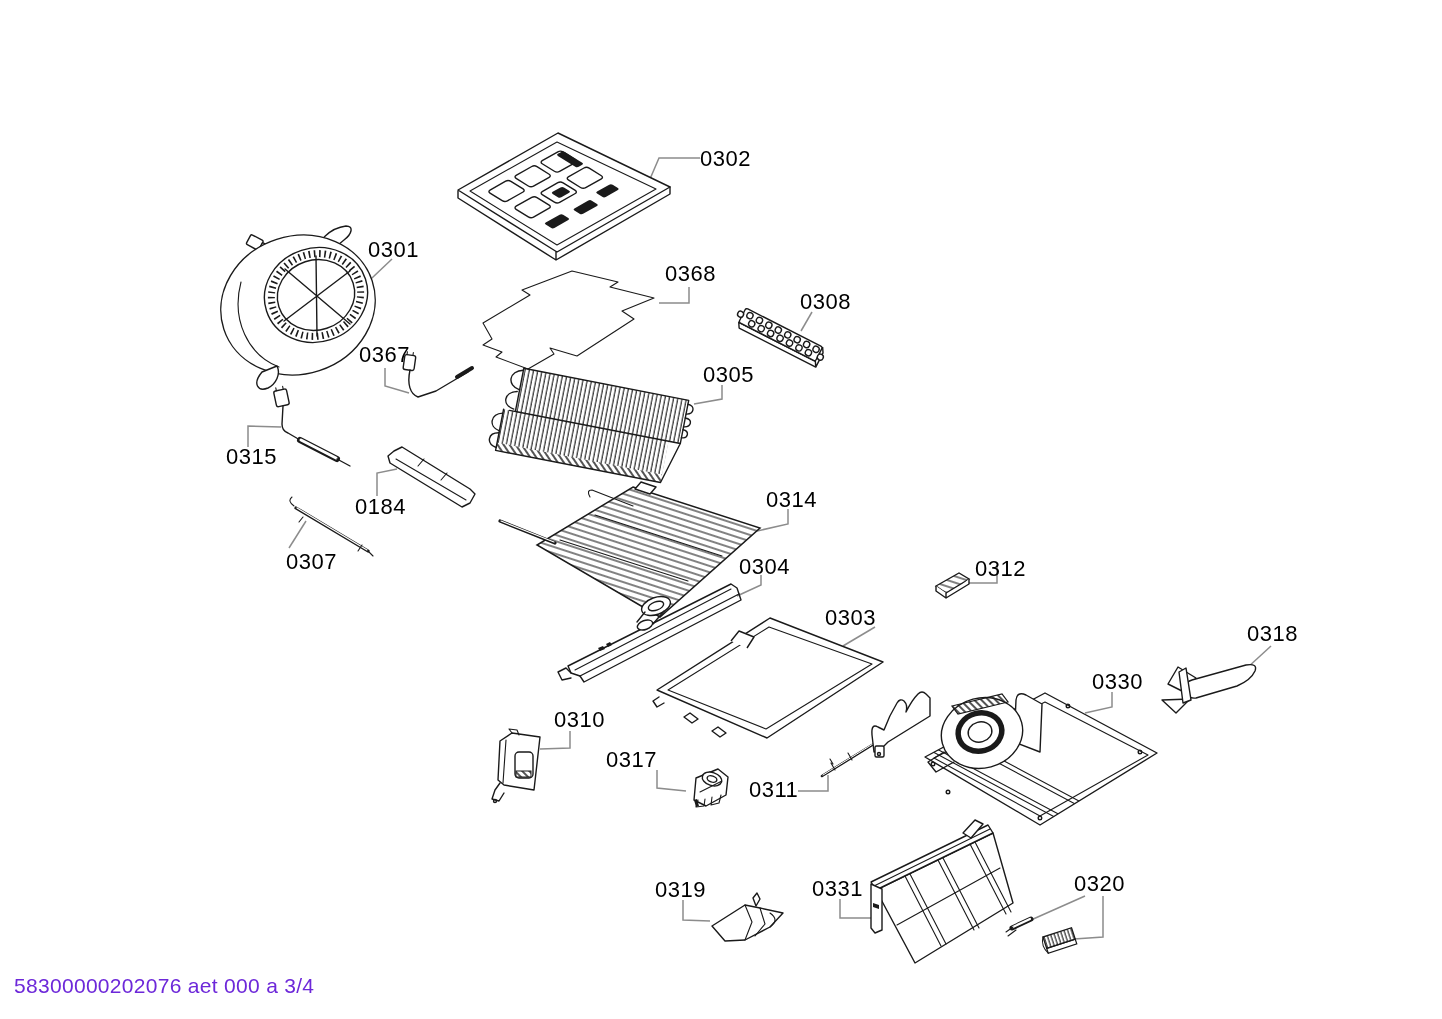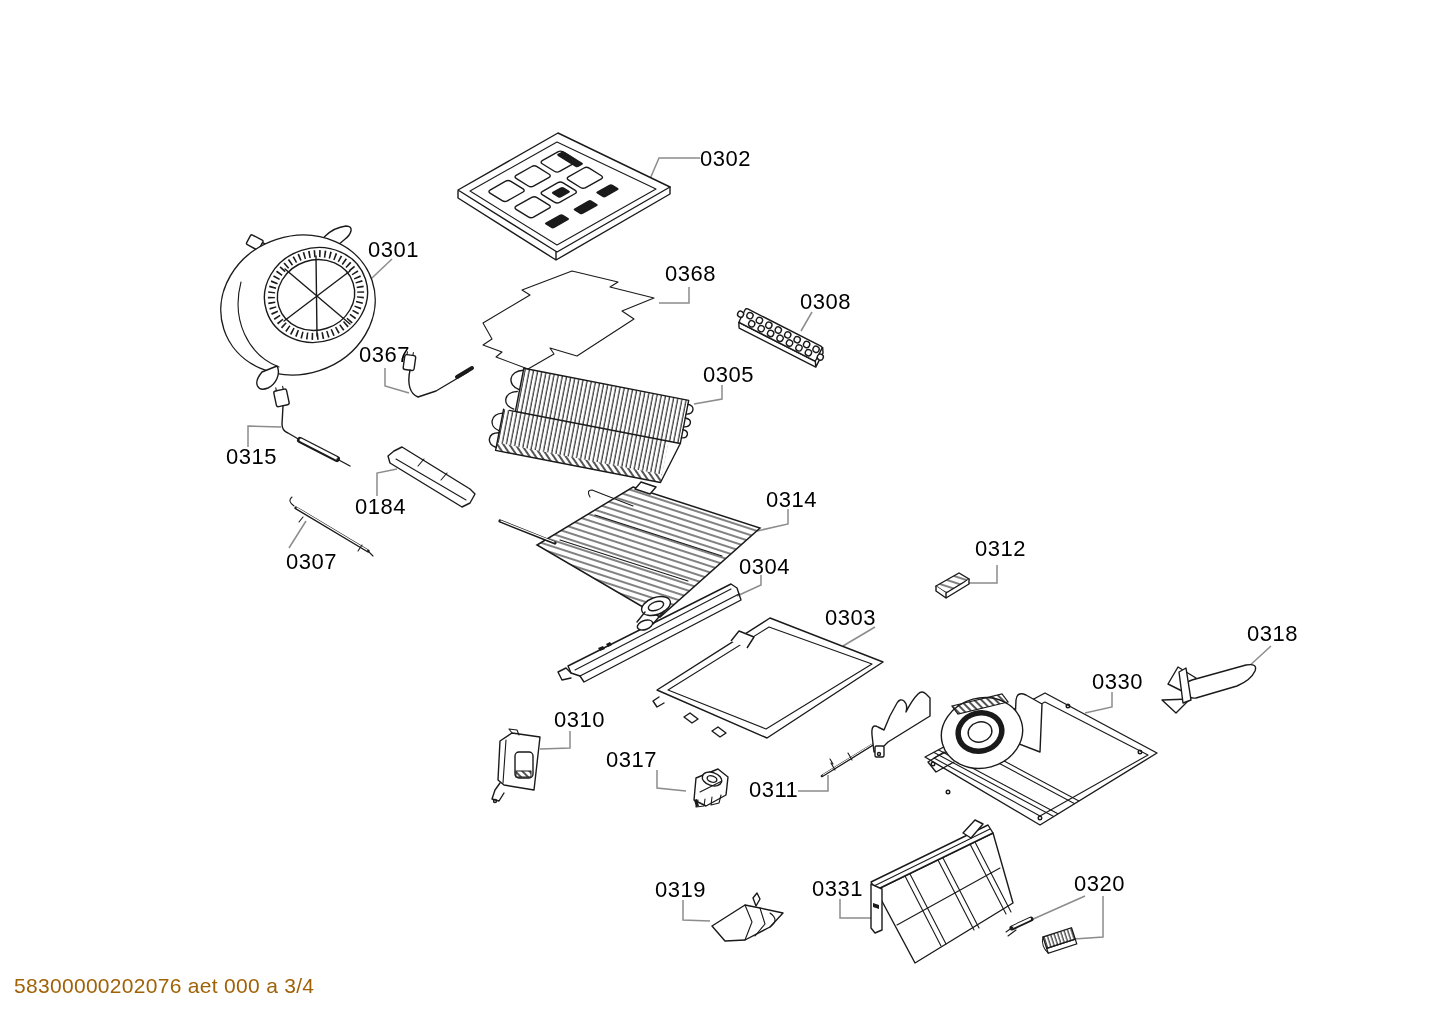--- a/index.html
+++ b/index.html
@@ -1,20 +1,20 @@
 <!DOCTYPE html>
 <html><head>
 <meta charset="utf-8">
 <style>
   html,body{margin:0;padding:0;background:#fff;}
   #stage{position:relative;width:1442px;height:1019px;background:#ffffff;overflow:hidden;
          font-family:"Liberation Sans", sans-serif;}
   #art{position:absolute;left:0;top:0;}
   .part-label{position:absolute;font-size:22px;color:#000;letter-spacing:0.5px;white-space:nowrap;}
-  .footer{position:absolute;left:14px;top:974px;font-size:21px;color:#a16207;letter-spacing:0.3px;}
+  .footer{position:absolute;left:14px;top:974px;font-size:21px;color:#6d28d9;letter-spacing:0.3px;}
   .ln{fill:none;stroke:#1a1a1a;stroke-width:1.4;stroke-linejoin:round;stroke-linecap:round;}
   .lnf{fill:#ffffff;stroke:#1a1a1a;stroke-width:1.4;stroke-linejoin:round;}
   .thin{stroke-width:1.1;}
   .leader{fill:none;stroke:#8c8c8c;stroke-width:1.5;}
   .dark{fill:#1a1a1a;stroke:none;}
 </style>
 </head>
 <body>
 
 <div id="stage">
@@ -288,21 +288,21 @@
 <div class="part-label" style="left:665px;top:261px">0368</div>
 <div class="part-label" style="left:359px;top:342px">0367</div>
 <div class="part-label" style="left:226px;top:444px">0315</div>
 <div class="part-label" style="left:355px;top:494px">0184</div>
 <div class="part-label" style="left:286px;top:549px">0307</div>
 <div class="part-label" style="left:703px;top:362px">0305</div>
 <div class="part-label" style="left:800px;top:289px">0308</div>
 <div class="part-label" style="left:766px;top:487px">0314</div>
 <div class="part-label" style="left:739px;top:554px">0304</div>
 <div class="part-label" style="left:825px;top:605px">0303</div>
-<div class="part-label" style="left:975px;top:536px">0312</div>
+<div class="part-label" style="left:975px;top:556px">0312</div>
 <div class="part-label" style="left:1247px;top:621px">0318</div>
 <div class="part-label" style="left:1092px;top:669px">0330</div>
 <div class="part-label" style="left:554px;top:707px">0310</div>
 <div class="part-label" style="left:606px;top:747px">0317</div>
 <div class="part-label" style="left:749px;top:777px">0311</div>
 <div class="part-label" style="left:655px;top:877px">0319</div>
 <div class="part-label" style="left:812px;top:876px">0331</div>
 <div class="part-label" style="left:1074px;top:871px">0320</div>
 
 <div class="footer">58300000202076 aet 000 a 3/4</div>

